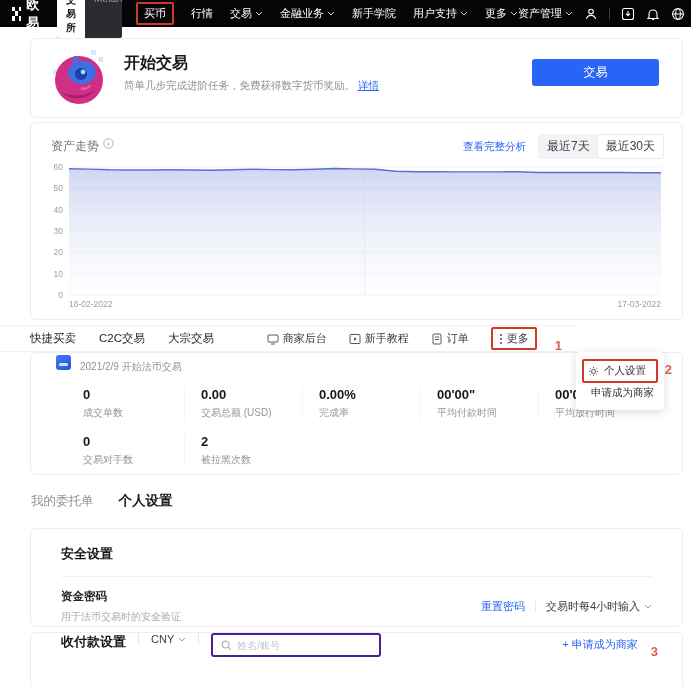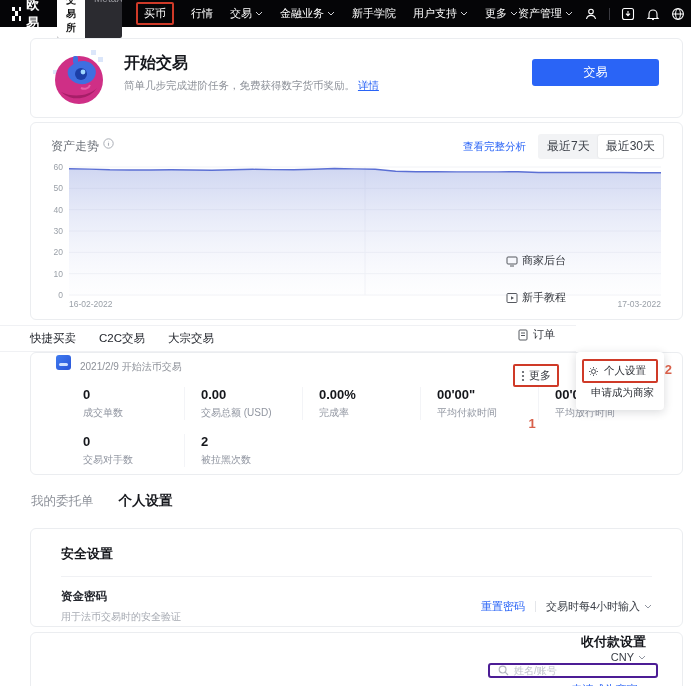--- a/index.html
+++ b/index.html
@@ -47,21 +47,21 @@
   .range-btn { font-size:12px; color:#3c4048; padding:3px 8px; border-radius:2px; cursor:pointer; white-space:nowrap;}
   .range-btn.active { background:#fff; box-shadow:0 0 2px rgba(0,0,0,.12); }
   #chart-box { position:absolute; left:14px; top:34px; }
 
   
   .tab-strip { position:absolute; left:0; top:325px; width:576px; height:27px; background:#fff;
                border-top:1px solid #f0f1f4; border-bottom:1px solid #f0f1f4; display:flex; align-items:center;
                padding:0 10px 0 30px; font-size:11.5px; z-index:30;}
   .strip-tabs { display:flex; gap:23px; color:#23262d; }
   .strip-tabs span { cursor:pointer; }
-  .strip-actions { margin-left:auto; display:flex; align-items:center; gap:22px; color:#33363d; font-size:11px;flex-direction:column;}
+  .strip-actions { margin-left:auto; display:flex; align-items:center; gap:22px; color:#33363d; font-size:11px;}
   .strip-action { display:flex; align-items:center; gap:4px; cursor:pointer; }
   .more-box { display:flex; align-items:center; gap:4px; padding:2px 6px; }
 
   
   .popover { position:absolute; left:576px; top:352px; width:88px; background:#fff; border-radius:4px;
              box-shadow:0 2px 10px rgba(20,24,40,.16); padding:7px 6px; z-index:40; font-size:10.5px; color:#2b2e35;}
   .pop-item { display:flex; align-items:center; gap:5px; padding:3px 4px; cursor:pointer; white-space:nowrap;}
   .pop-item-wrap { position:relative; }
   .pop-ann { position:absolute; right:-14px; top:3px; }
 
@@ -90,21 +90,21 @@
   .sec-row { display:flex; align-items:center; padding:12px 30px 0 30px; }
   .sec-item-title { font-size:11.5px; font-weight:bold; color:#23262d; }
   .sec-item-desc { font-size:10px; color:#a6aab2; margin-top:6px; }
   .sec-right { margin-left:auto; display:flex; align-items:center; gap:10px; font-size:11px; }
   .reset-link { color:#2a64f6; cursor:pointer; }
   .v-divider { width:1px; height:11px; background:#e4e6ea; }
   .freq-select { display:flex; align-items:center; gap:4px; color:#3c4048; cursor:pointer; }
 
   
   .payment-card { left:30px; top:632px; width:653px; height:70px; }
-  .pay-row { display:flex; align-items:flex-end; padding:0 24px 0 30px; height:52px;flex-direction:column; }
+  .pay-row { display:flex; align-items:flex-start; padding:0 24px 0 30px; height:52px; }
   .pay-title { font-size:13px; font-weight:bold; color:#15171c; margin-right:12px;}
   .cny-select { display:flex; align-items:center; gap:4px; font-size:11px; color:#3c4048; margin:0 12px; cursor:pointer;}
   .search-wrap { display:flex; align-items:center; gap:5px; border:2px solid #4c1d95; border-radius:3px;
                  height:24px; width:170px; padding:0 8px; margin-left:12px; }
   .search-wrap input { border:none; outline:none; font-size:10px; width:120px; color:#333; font-family:inherit;}
   .search-wrap input::placeholder { color:#c0c4cb; }
   .add-wrap { margin-left:auto; display:flex; align-items:center; gap:5px; }
   .add-btn { color:#2a64f6; font-size:11px; background:none; border:none; cursor:pointer; padding:4px 8px; font-family:inherit;}
 
   svg text { font-family:"Liberation Sans","DejaVu Sans",sans-serif; }

